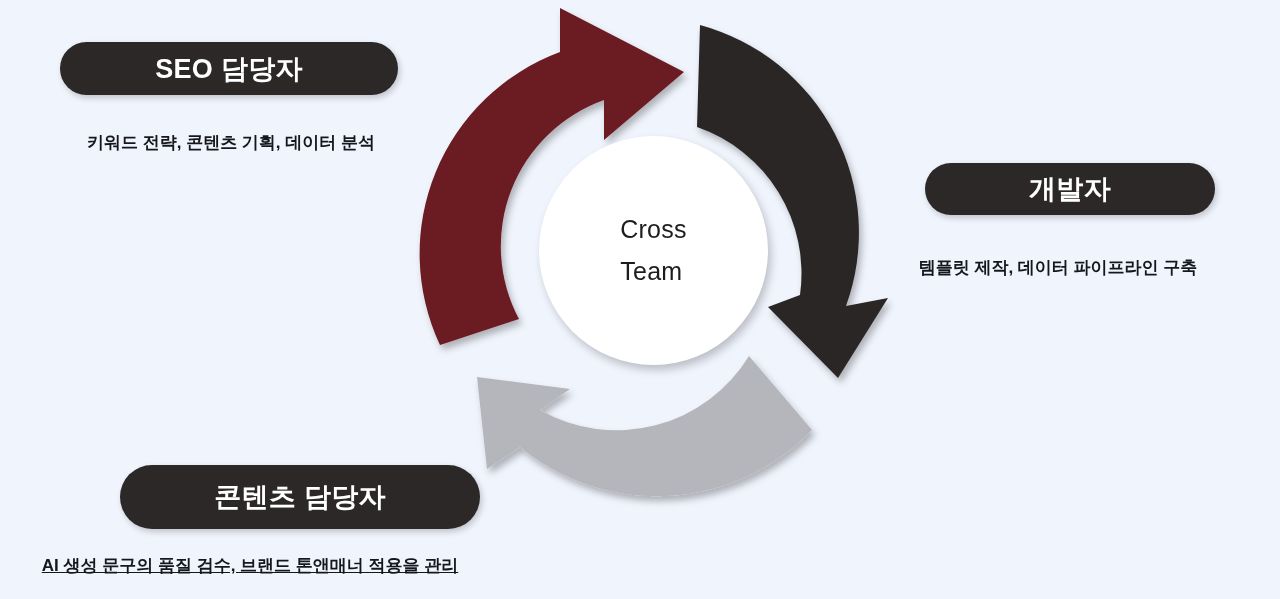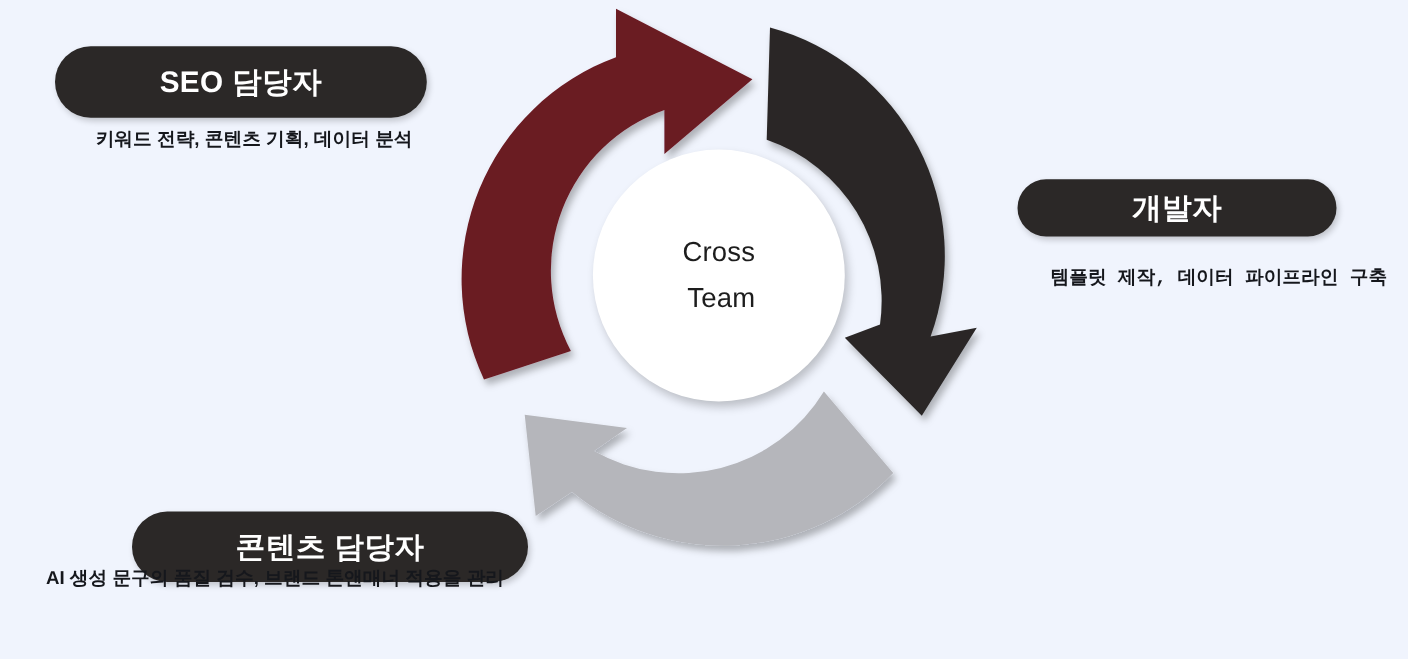--- a/index.html
+++ b/index.html
@@ -34,21 +34,21 @@
     width: 229px;
     height: 229px;
     border-radius: 50%;
     background: #FFFFFF;
     box-shadow: 3px 5px 9px rgba(0,0,0,0.22);
     display: flex;
     align-items: center;
     justify-content: center;
   }
   .center-label {
-    text-align: right;
+    text-align: left;
     font-size: 25px;
     line-height: 1.66;
     color: #1d1d1d;
     font-family: "Liberation Sans", sans-serif;
     letter-spacing: 0.2px;
   }
   .center-label span { display: block; }
   .role-pill {
     position: absolute;
     background: #2B2827;
@@ -62,30 +62,31 @@
     box-shadow: 2px 3px 6px rgba(0,0,0,0.20);
     letter-spacing: 0.3px;
   }
   .role-desc {
     position: absolute;
     color: #15171c;
     font-size: 17px;
     font-weight: bold;
     text-align: center;
     white-space: nowrap;
+    margin-top: 16px;
   }
   
-  #pill-seo   { left: 50px;  top: 42px;  width: 338px; height: 65px; }
+  #pill-seo   { left: 60px;  top: 42px;  width: 338px; height: 53px; }
   #desc-seo   { left: 62px;  top: 115px; width: 338px; }
   
   #pill-dev   { left: 925px; top: 163px; width: 290px; height: 52px; }
-  #desc-dev   { left: 948px; top: 240px; width: 320px; font-family: Liberation Mono, monospace; }
+  #desc-dev   { left: 898px; top: 240px; width: 320px; }
   
   #pill-con   { left: 120px; top: 465px; width: 360px; height: 64px; }
-  #desc-con   { left: 20px;  top: 514px; width: 460px; }
+  #desc-con   { left: 20px;  top: 538px; width: 460px; text-decoration: underline; }
 </style>
 </head>
 <body>
 
 <div id="canvas">
 
   <svg class="cycle-svg" viewBox="0 0 1280 599">
     <defs>
       <filter id="dropshadow" x="-30%" y="-30%" width="170%" height="170%">
         <feDropShadow dx="3" dy="5" stdDeviation="3.5" flood-color="#000000" flood-opacity="0.28"></feDropShadow>

